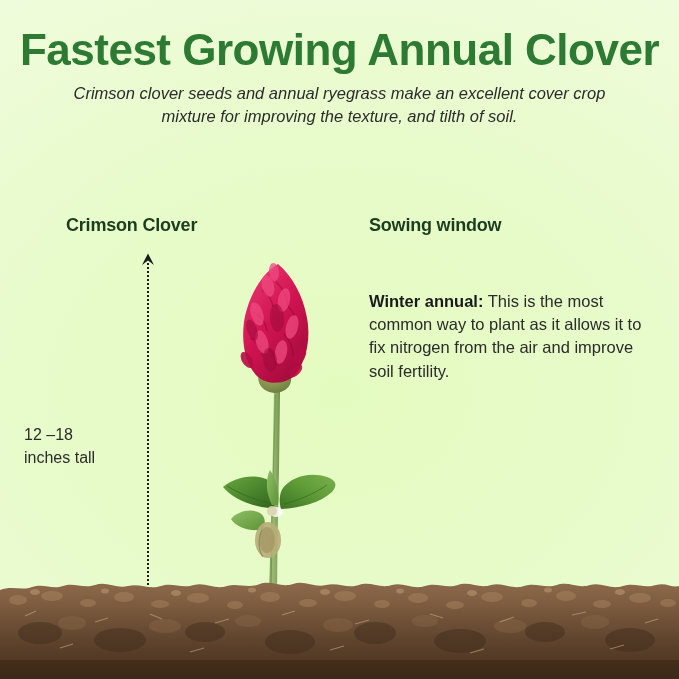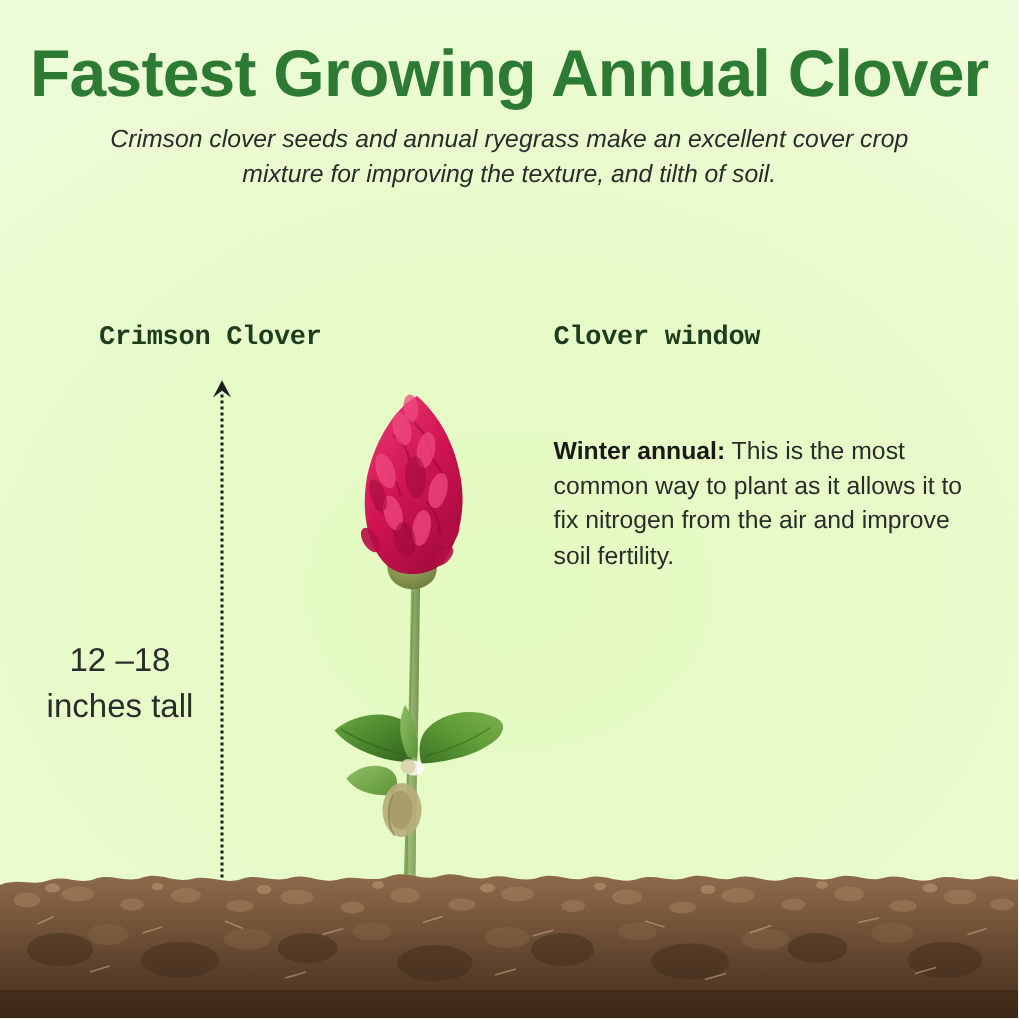--- a/index.html
+++ b/index.html
@@ -43,21 +43,20 @@
     font-style: italic;
   }
 
   
   .col-head {
     position: absolute;
     font-size: 18px;
     font-weight: bold;
     color: #1b3d1e;
     letter-spacing: -0.2px;
-    font-family: Liberation Mono, monospace;
   }
   #head-left  { left: 66px;  top: 215px; }
   #head-right { left: 369px; top: 215px; }
 
   
   .measure-line {
     position: absolute;
     left: 147px;
     top: 263px;
     width: 0;
@@ -69,22 +68,21 @@
     left: 141px;
     top: 253px;
     width: 14px;
     height: 13px;
   }
   .measure-label {
     position: absolute;
     left: 24px;
     top: 424px;
     width: 112px;
-    text-align: center;
-    font-size: 22px;
+    font-size: 16px;
     line-height: 1.42;
     color: #2b2b2b;
   }
 
   
   .para {
     position: absolute;
     left: 369px;
     width: 276px;
     font-size: 16.5px;
@@ -112,21 +110,21 @@
 <body>
 
 <div id="infographic">
 
   <div class="header">
     <h1 class="title">Fastest Growing Annual Clover</h1>
     <p class="subtitle">Crimson clover seeds and annual ryegrass make an excellent cover crop mixture for improving the texture, and tilth of soil.</p>
   </div>
 
   <div id="head-left" class="col-head">Crimson Clover</div>
-  <div id="head-right" class="col-head">Clover window</div>
+  <div id="head-right" class="col-head">Sowing window</div>
 
   <svg class="measure-arrow" viewBox="0 0 14 13">
     <path d="M7 0.5 L13 12 L7 7.5 L1 12 Z" fill="#1c1c1c"></path>
   </svg>
   <div class="measure-line"></div>
   <div class="measure-label">
     <span>12 –18</span><br>
     <span>inches tall</span>
   </div>
 

